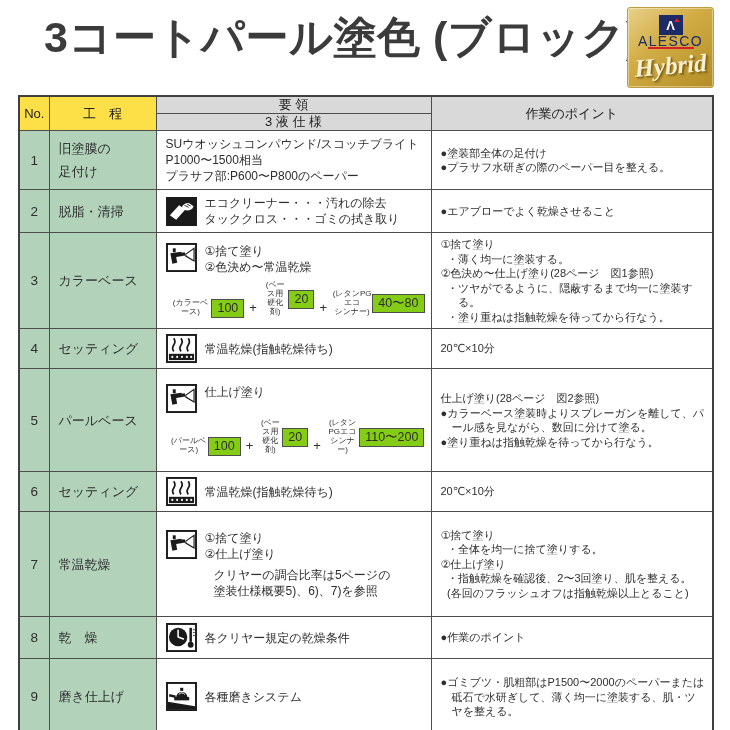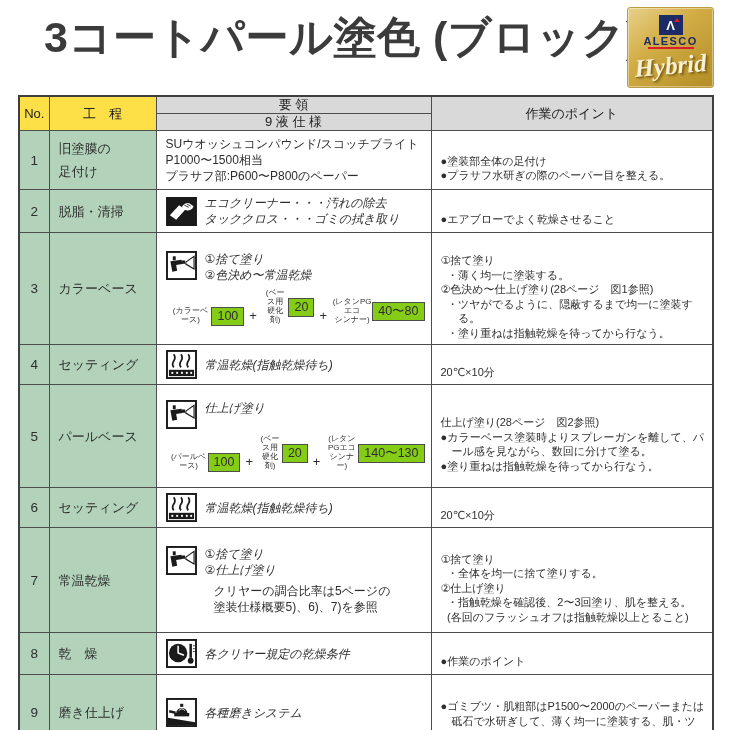--- a/index.html
+++ b/index.html
@@ -15,21 +15,21 @@
   .logo { position:absolute; right:16px; top:7px; width:87px; height:81px;
           background:linear-gradient(140deg,#e9d18a 0%,#d2ad45 40%,#b28c24 100%);
           border:1px solid #bd9d3f; border-radius:3px; text-align:center;
           box-shadow:inset 0 0 0 1px rgba(255,255,255,0.4); }
   .logo-emblem { position:relative; width:24px; height:20px; margin:7px auto 1px;
                  background:#1c2a66; display:flex; align-items:center; justify-content:center;
                  color:#ffffff; font-size:13px; font-weight:bold; line-height:1; }
   .mark-dot { position:absolute; right:3px; top:3px; width:0; height:0;
               border-left:3px solid transparent; border-right:3px solid transparent;
               border-bottom:4px solid #d61f2c; }
-  .logo-brand { font-size:11px; font-weight:bold; letter-spacing:1.4px; color:#1c2a66; line-height:10px; }
+  .logo-brand { font-size:14px; font-weight:normal; letter-spacing:1.4px; color:#1c2a66; line-height:10px; }
   .logo-underline { width:46px; height:2px; background:#d61f2c; margin:1px auto 2px; }
   .logo-product { font-family:"Liberation Serif","DejaVu Serif",serif; font-style:italic; font-weight:bold;
                   font-size:25px; color:#f8f0d4; transform:rotate(-5deg);
                   text-shadow:1px 1px 0 #8a6a14, 2px 2px 2px rgba(90,66,5,0.55); line-height:30px; }
 
   
   table.spec { position:absolute; left:18px; top:95px; width:694px;
                border-collapse:collapse; table-layout:fixed;
                border:2px solid #3f3f3f; }
   td { border:1px solid #4d4d4d; vertical-align:middle; padding:3px 8px; }
@@ -37,27 +37,27 @@
   col.c-yoryo { width:275px; } col.c-points { width:282px; }
 
   tr.hrow td { background:#d9d9d9; text-align:center; font-size:13px; font-weight:normal;
                padding:1px 4px; line-height:14px; color:#222; }
   tr.hrow td.white-h { background:#fde047; }
   tr.h1 { height:16px; } tr.h2 { height:16px; }
 
   td.no { background:#b2d3ba; text-align:center; font-size:13.5px; }
   td.proc { background:#b2d3ba; font-size:13px; white-space:pre-line; line-height:23px; padding-left:9px; }
   td.yoryo { font-size:12px; line-height:16px; padding:5px 6px 5px 9px; }
-  td.points { font-size:11px; line-height:14.5px; padding:20px 6px 4px 9px; }
+  td.points { font-size:11px; line-height:14.5px; padding:4px 6px 4px 9px; }
 
   tr.r1 { height:53px; } tr.r2 { height:40px; } tr.r3 { height:90px; }
   tr.r4 { height:37px; } tr.r5 { height:103px; } tr.r6 { height:40px; }
   tr.r7 { height:105px; } tr.r8 { height:42px; } tr.r9 { height:77px; }
 
-  .yflex { display:flex; align-items:flex-start; gap:8px;font-style:italic; }
+  .yflex { display:flex; align-items:flex-start; gap:8px; }
   .yflex.vcenter { align-items:center; }
   .cicon { width:31px; height:29px; flex:none; }
   .ylines { line-height:16px; }
   .ynote { margin-top:5px; line-height:16px;margin-left:48px; }
 
   
   .ratio { display:flex; align-items:flex-end; margin:5px 0 0 4px; }
   .ritem { display:flex; flex-direction:row; align-items:center; }
   .rlabel { font-size:8px; line-height:9px; white-space:pre-line; text-align:center;
             margin-bottom:2px; color:#333; }
@@ -140,21 +140,21 @@
       </colgroup>
 
     <tbody>
         <tr class="hrow h1">
       <td rowspan="2" class="white-h">No.</td>
       <td rowspan="2" class="white-h">工　程</td>
       <td>要 領</td>
       <td rowspan="2">作業のポイント</td>
     </tr>
     <tr class="hrow h2">
-      <td>9 液 仕 様</td>
+      <td>3 液 仕 様</td>
     </tr>
 
     <tr class="r1">
       <td class="no">1</td>
       <td class="proc">旧塗膜の
 足付け</td>
       <td class="yoryo">
         <div class="ylines">
           <div>SUウオッシュコンパウンド/スコッチブライトP1000〜1500相当</div>
           <div>プラサフ部:P600〜P800のペーパー</div>
@@ -264,21 +264,21 @@
           <span class="rplus">+</span>
           <div class="ritem">
             <div class="rlabel">(ベース用
 硬化剤)</div>
             <div class="rbox">20</div>
           </div>
           <span class="rplus">+</span>
           <div class="ritem">
             <div class="rlabel">(レタンPGエコ
 シンナー)</div>
-            <div class="rbox">140〜130</div>
+            <div class="rbox">110〜200</div>
           </div>
         </div>
       </td>
       <td class="points">
         <div>仕上げ塗り(28ページ　図2参照)</div>
         <div class="hang">●カラーベース塗装時よりスプレーガンを離して、パール感を見ながら、数回に分けて塗る。</div>
         <div class="hang">●塗り重ねは指触乾燥を待ってから行なう。</div>
       </td>
     </tr>
 

